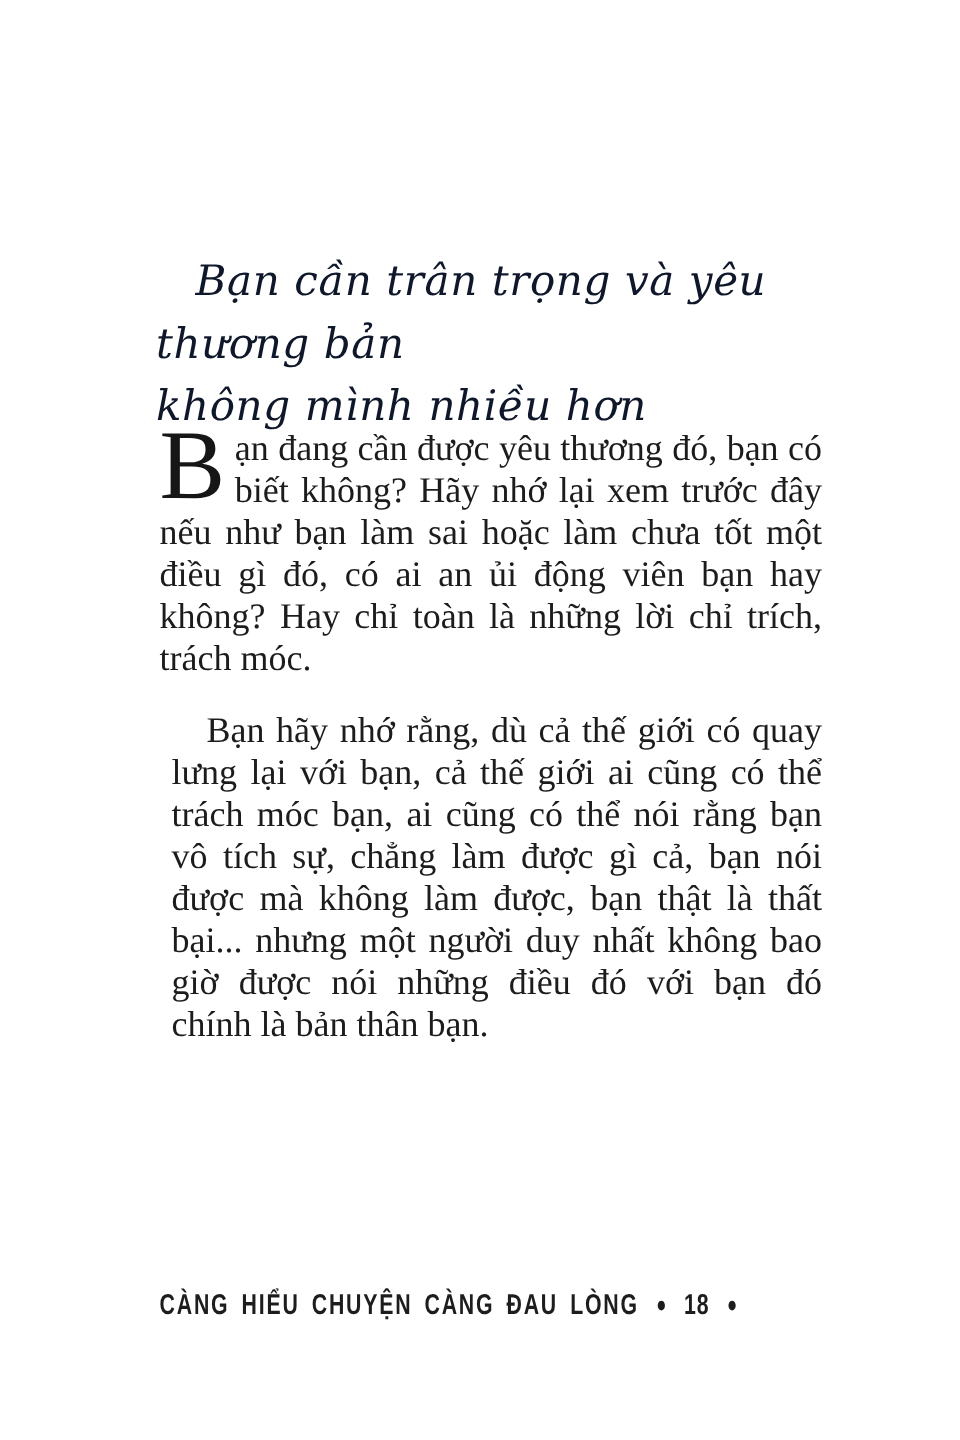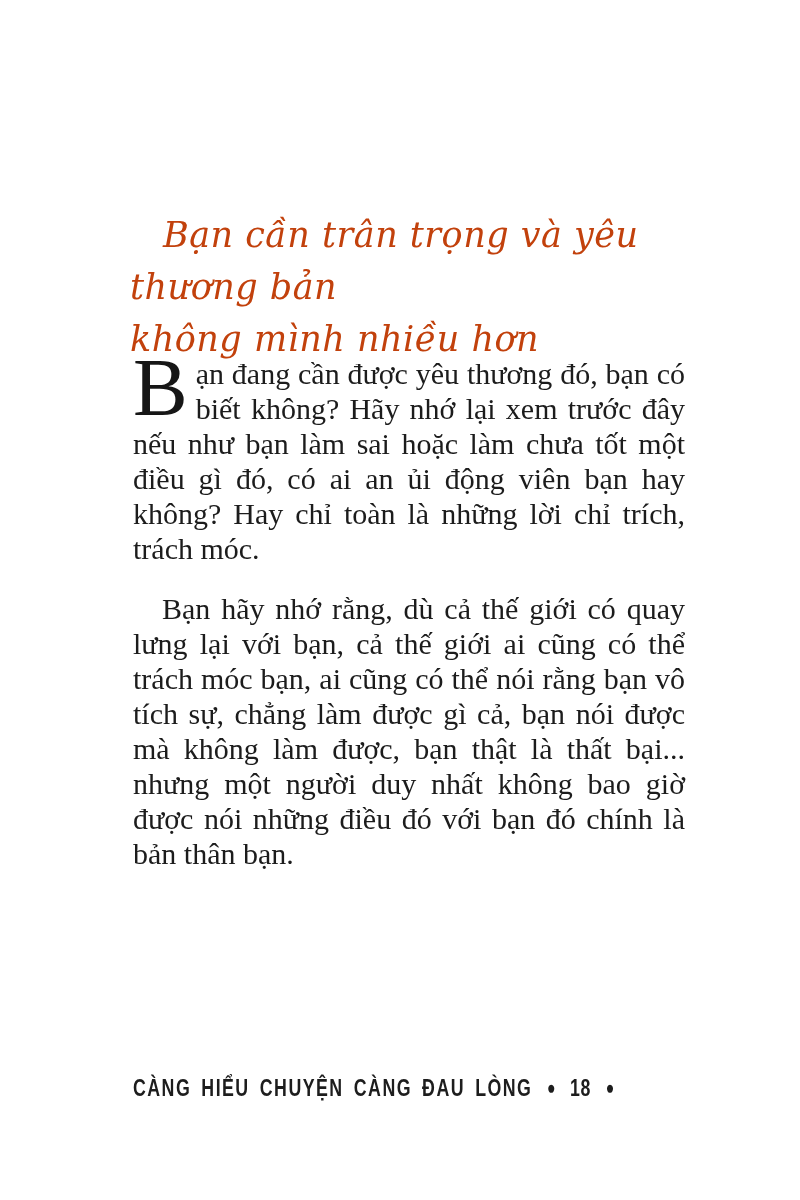--- a/index.html
+++ b/index.html
@@ -24,42 +24,42 @@
   .chapter-title {
     position: absolute;
     left: 130px;
     top: 186px;
     width: 560px;
     font-family: "DejaVu Serif", serif;
     font-style: italic;
     font-weight: 400;
     font-size: 35px;
     line-height: 52px;
-    color: #c2410c;
+    color: #0f172a;
     letter-spacing: 0.5px;
   }
   .chapter-title .title-line { display: block; }
   .chapter-title .title-line.first { text-indent: 33px; }
 
   
   .body-text {
     position: absolute;
     left: 133px;
     top: 356px;
     width: 552px;
   }
   .body-text p {
     margin: 0;
     font-size: 30px;
     line-height: 35px;
     text-align: justify;
     color: #1c1c1c;
   }
   .body-text p.para-1 { margin-bottom: 25px; }
-  .body-text p.para-2 { text-indent: 29px; }
+  .body-text p.para-2 { text-indent: 29px; margin-left: 10px; }
 
   .dropcap {
     float: left;
     font-size: 82px;
     line-height: 60px;
     height: 62px;
     padding-right: 8px;
     padding-top: 2px;
     color: #161616;
     font-family: "Liberation Serif", serif;

